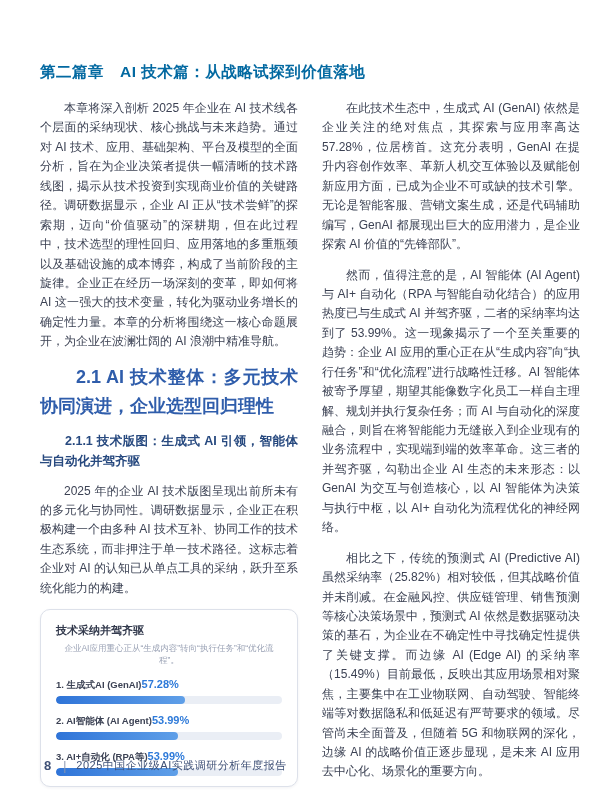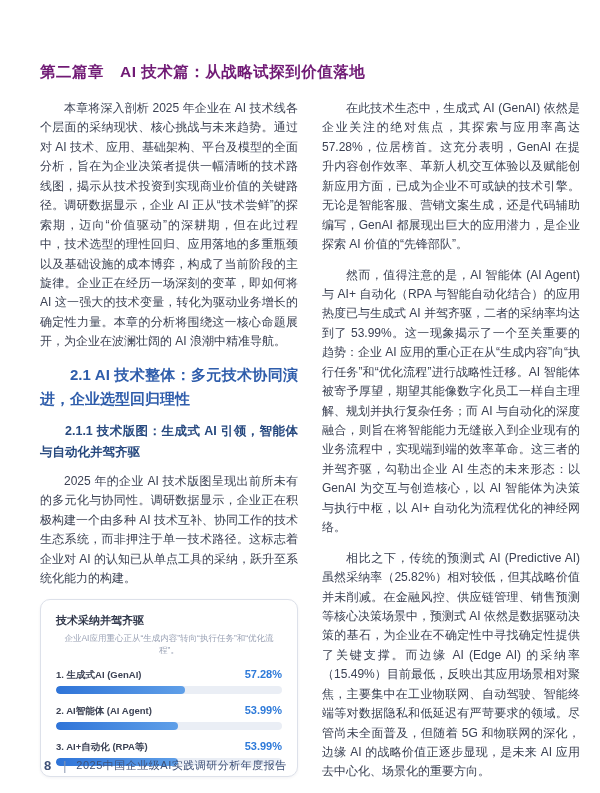--- a/index.html
+++ b/index.html
@@ -13,21 +13,21 @@
     box-sizing:border-box;
   }
   .content{
     position:absolute;
     left:40px;top:62px;
     width:540px;
   }
   .chapter-title{
     font-size:15.5px;
     font-weight:bold;
-    color:#701a75;
+    color:#0369a1;
     letter-spacing:.5px;
     margin:0 0 16px 0;
   }
   .columns{
     display:flex;
     gap:24px;
   }
   .col{
     width:260px;
     box-sizing:border-box;
@@ -35,21 +35,21 @@
   .col p{
     margin:0 0 11px 0;
     font-size:12px;
     line-height:1.62;
     text-align:justify;
     text-indent:2em;
     color:#3c4254;
   }
   .heading-2-1{
     margin:6px 0 10px 0;
-    font-size:15px;
+    font-size:18px;
     font-weight:bold;
     line-height:1.62;
     text-indent:2em;
     text-align:justify;
     color:#2f5dab;
   }
   .heading-2-1-1{
     margin:0 0 10px 0;
     font-size:12.5px;
     font-weight:bold;
@@ -77,21 +77,20 @@
     font-size:8.5px;
     color:#9aa2b5;
     margin:0 0 11px 0;
     line-height:1.4;
     text-align:center;
   }
   .bar-row{margin-bottom:10px;}
   .bar-row:last-child{margin-bottom:2px;}
   .bar-head{
     display:flex;
-    justify-content:space-between;
     align-items:baseline;
     margin-bottom:4px;
   }
   .bar-label{
     font-size:9.5px;
     font-weight:600;
     color:#3c4254;
   }
   .bar-value{
     font-size:11px;

